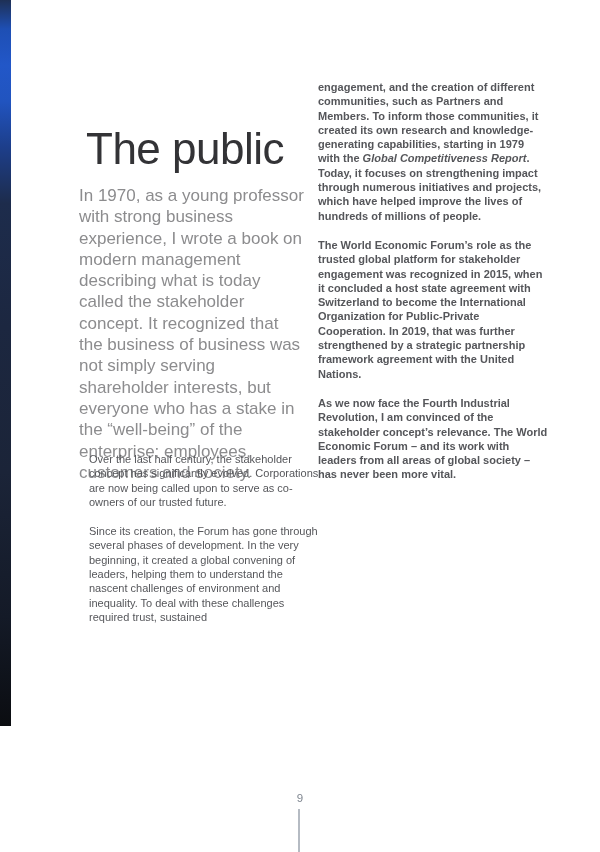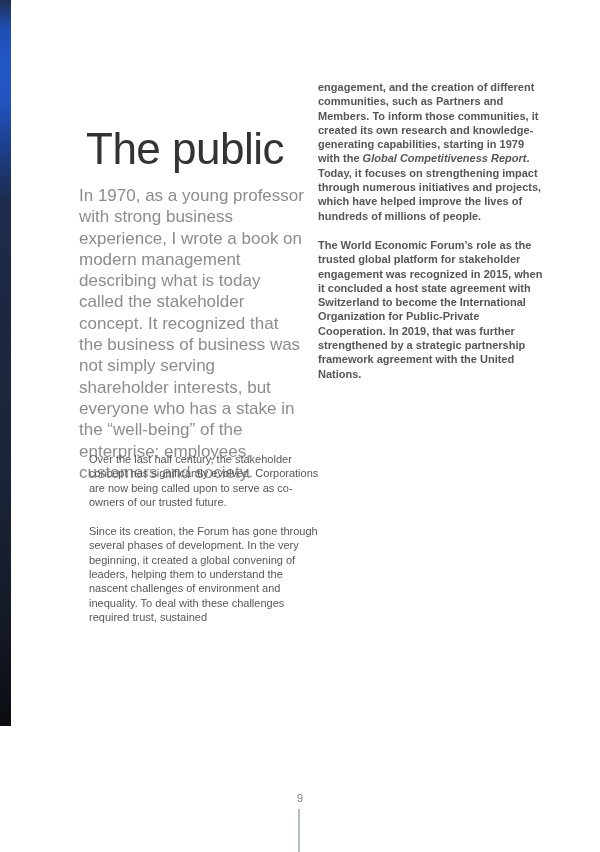--- a/index.html
+++ b/index.html
@@ -110,19 +110,20 @@
   <p class="lead">In 1970, as a young professor with strong business experience, I wrote a book on modern management describing what is today called the stakeholder concept. It recognized that the business of business was not simply serving shareholder interests, but everyone who has a stake in the “well-being” of the enterprise: employees, customers and society.</p>
 
   <div class="col-left-body">
     <p class="body-par">Over the last half century, the stakeholder concept has significantly evolved. Corporations are now being called upon to serve as co-owners of our trusted future.</p>
     <p class="body-par">Since its creation, the Forum has gone through several phases of development. In the very beginning, it created a global convening of leaders, helping them to understand the nascent challenges of environment and inequality. To deal with these challenges required trust, sustained</p>
   </div>
 
   <div class="col-right">
     <p class="body-par"><span>engagement, and the creation of different communities, such as Partners and Members. To inform those communities, it created its own research and knowledge-generating capabilities, starting in 1979 with the </span><em>Global Competitiveness Report</em><span>. Today, it focuses on strengthening impact through numerous initiatives and projects, which have helped improve the lives of hundreds of millions of people.</span></p>
     <p class="body-par">The World Economic Forum’s role as the trusted global platform for stakeholder engagement was recognized in 2015, when it concluded a host state agreement with Switzerland to become the International Organization for Public-Private Cooperation. In 2019, that was further strengthened by a strategic partnership framework agreement with the United Nations.</p>
+    <p class="body-par">As we now face the Fourth Industrial Revolution, I am convinced of the stakeholder concept’s relevance. The World Economic Forum – and its work with leaders from all areas of global society – has never been more vital.</p>
   </div>
 
   <div class="page-number">9</div>
 
   <div class="footer-tick"></div>
 
 </div>
 
 </body></html>

